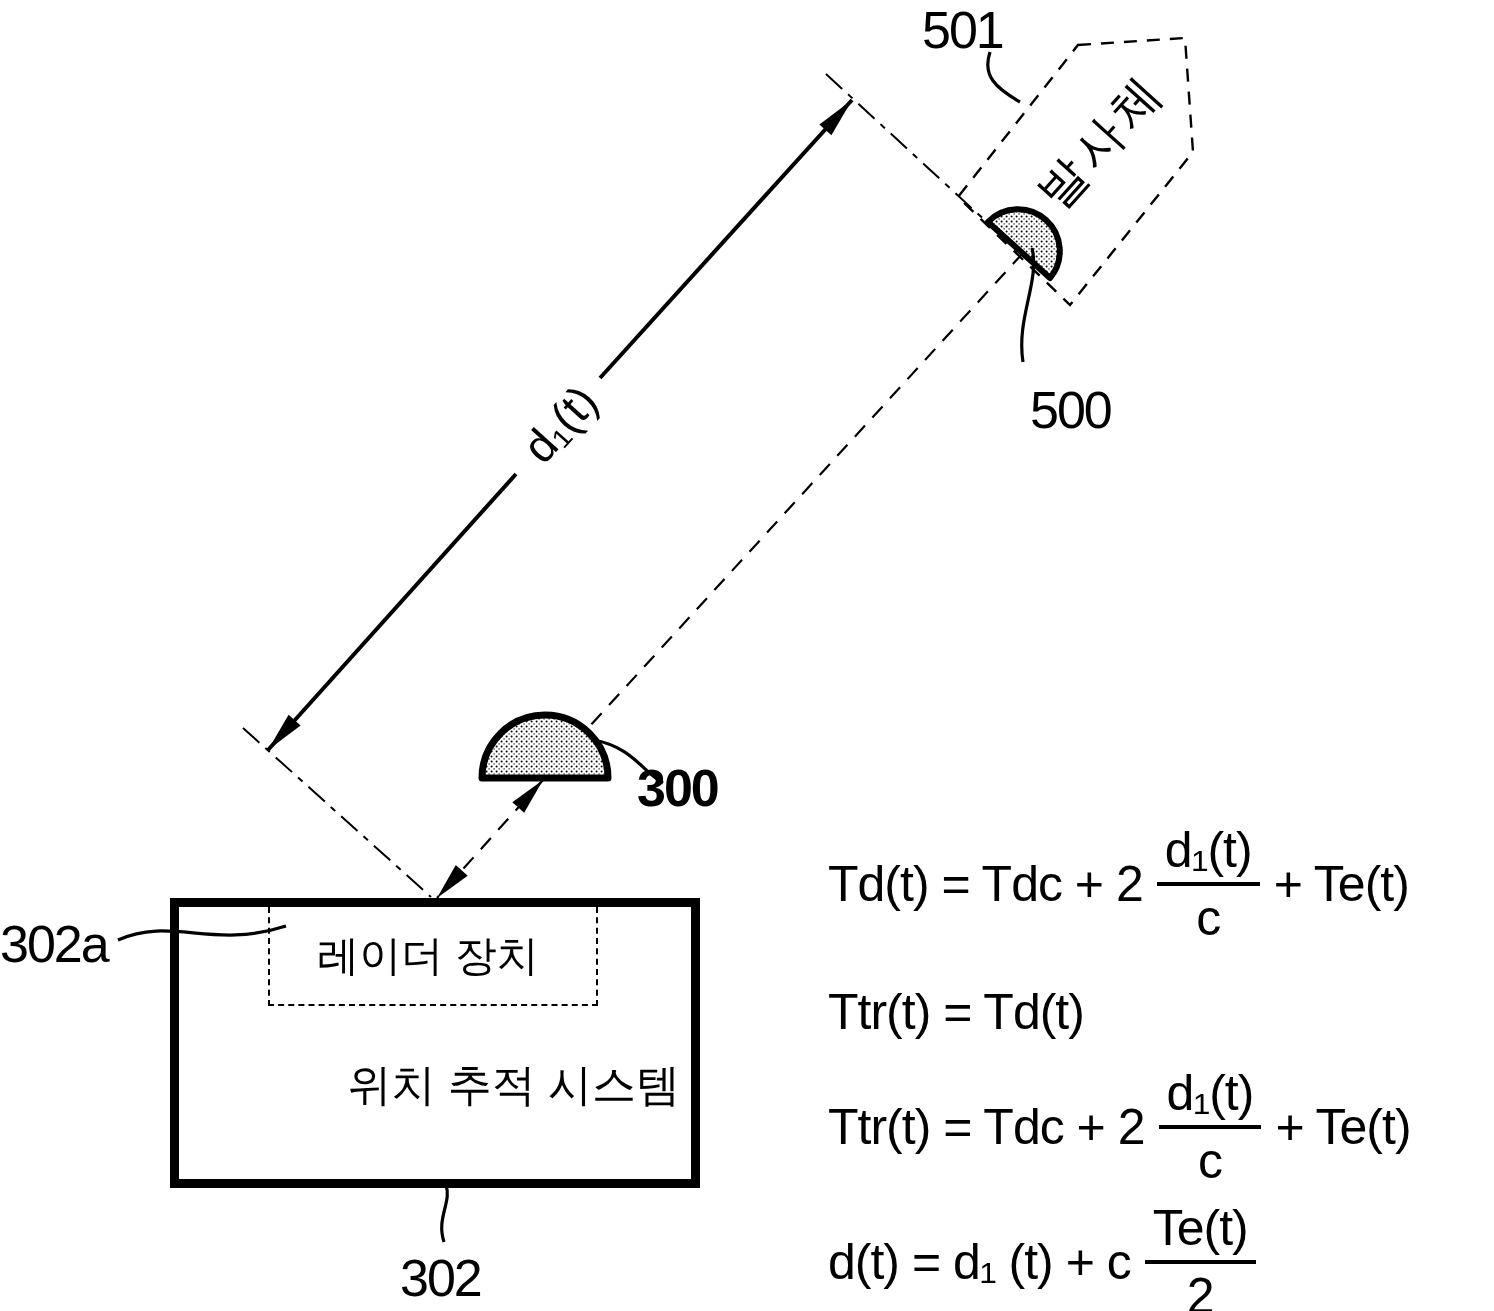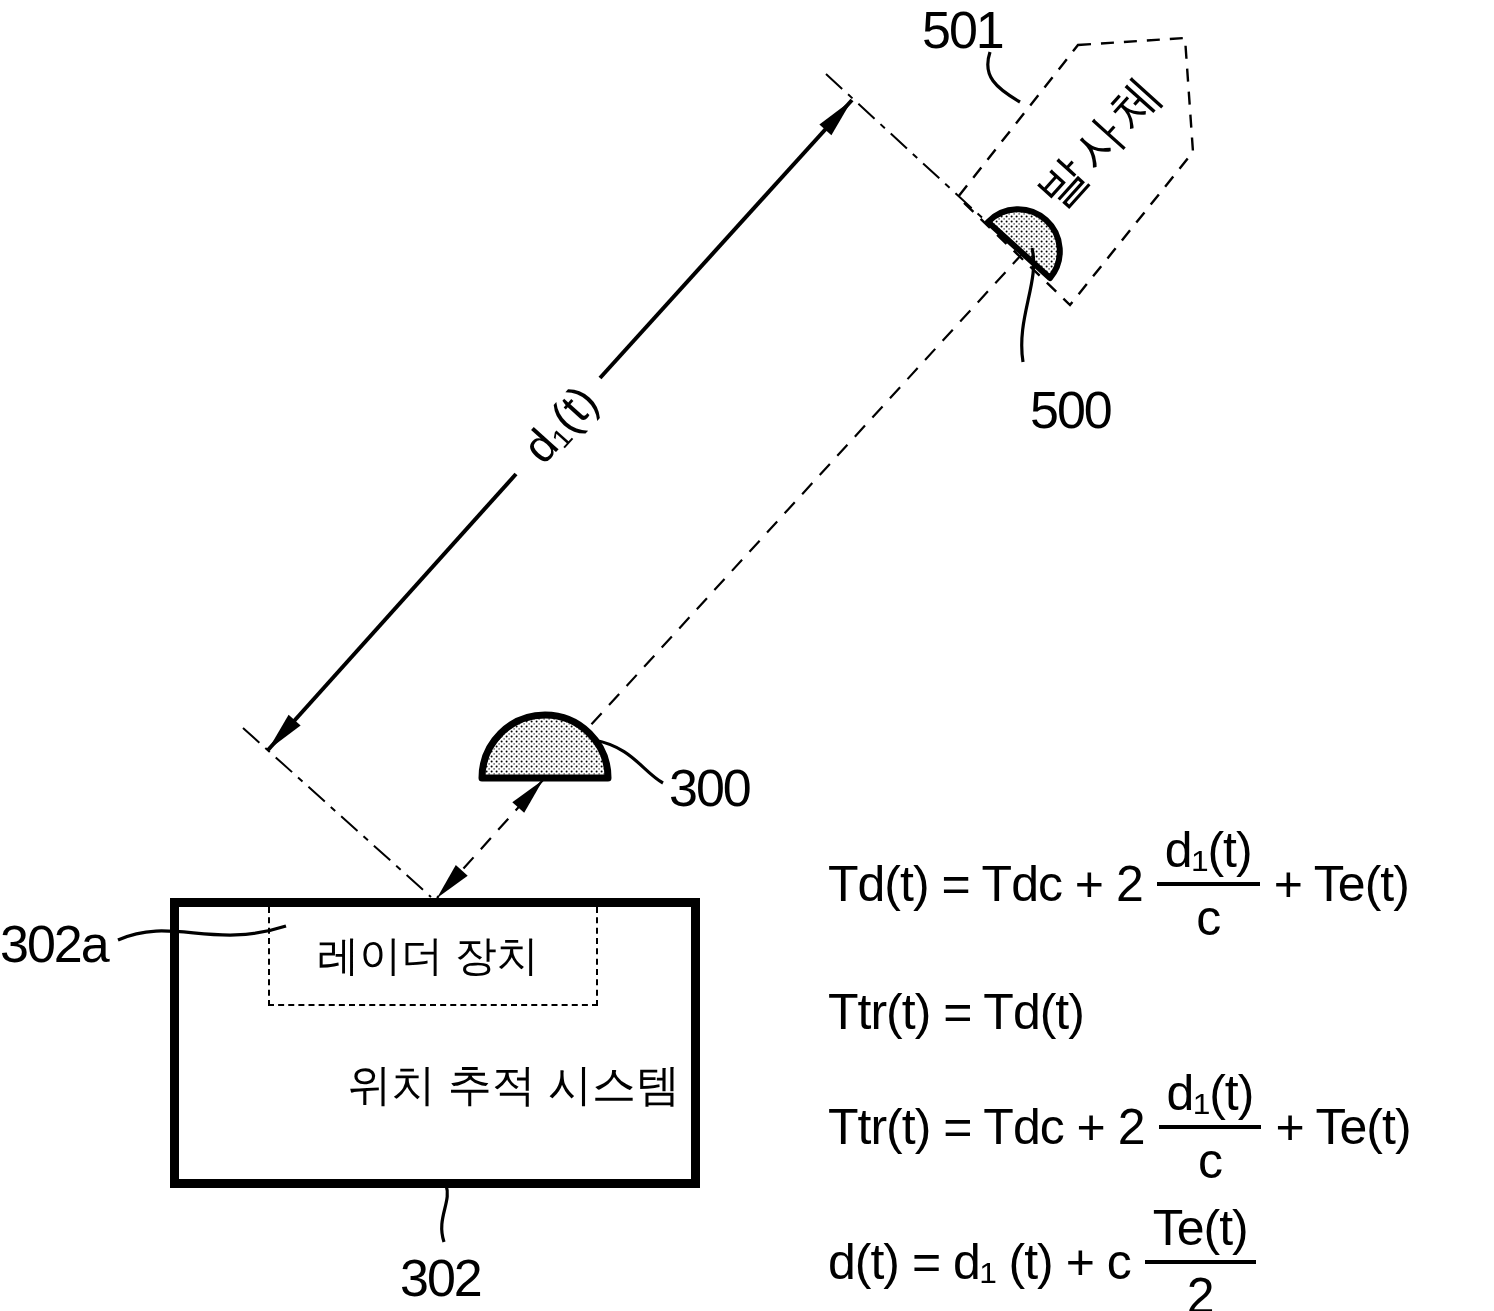--- a/index.html
+++ b/index.html
@@ -60,21 +60,21 @@
 
     <path fill="none" d="M 990,52 C 982,76 996,88 1020,102" stroke="#000" stroke-width="3.2"></path>
     <path fill="none" d="M 1032,248 C 1040,282 1016,318 1023,362" stroke="#000" stroke-width="3.2"></path>
     <path fill="none" d="M 594,740 C 632,747 643,772 663,783" stroke="#000" stroke-width="3.2"></path>
     <path fill="none" d="M 118,940 C 172,916 212,950 286,926" stroke="#000" stroke-width="3.2"></path>
     <path fill="none" d="M 446,1185 C 452,1202 436,1218 444,1242" stroke="#000" stroke-width="3.2"></path>
   </svg>
 
   <div class="ref" style="left:922px;top:0px;">501</div>
   <div class="ref" style="left:994px;top:380px;margin-left:36px;">500</div>
-  <div class="ref" style="left:669px;top:758px;">300</div>
+  <div class="ref" style="left:637px;top:758px;font-weight:bold;">300</div>
   <div class="ref" style="left:0px;top:914px;">302a</div>
   <div class="ref" style="left:400px;top:1248px;">302</div>
 
   <div class="rot projectile-name" style="left:1101px;top:141px;">발사체</div>
   <div class="rot distance-label" style="left:560px;top:424px;">d₁(t)</div>
 
   <div class="sysbox"></div>
   <div class="radarbox"></div>
   <div class="radarbox-label">레이더 장치</div>
   <div class="tracking-label">위치 추적 시스템</div>

